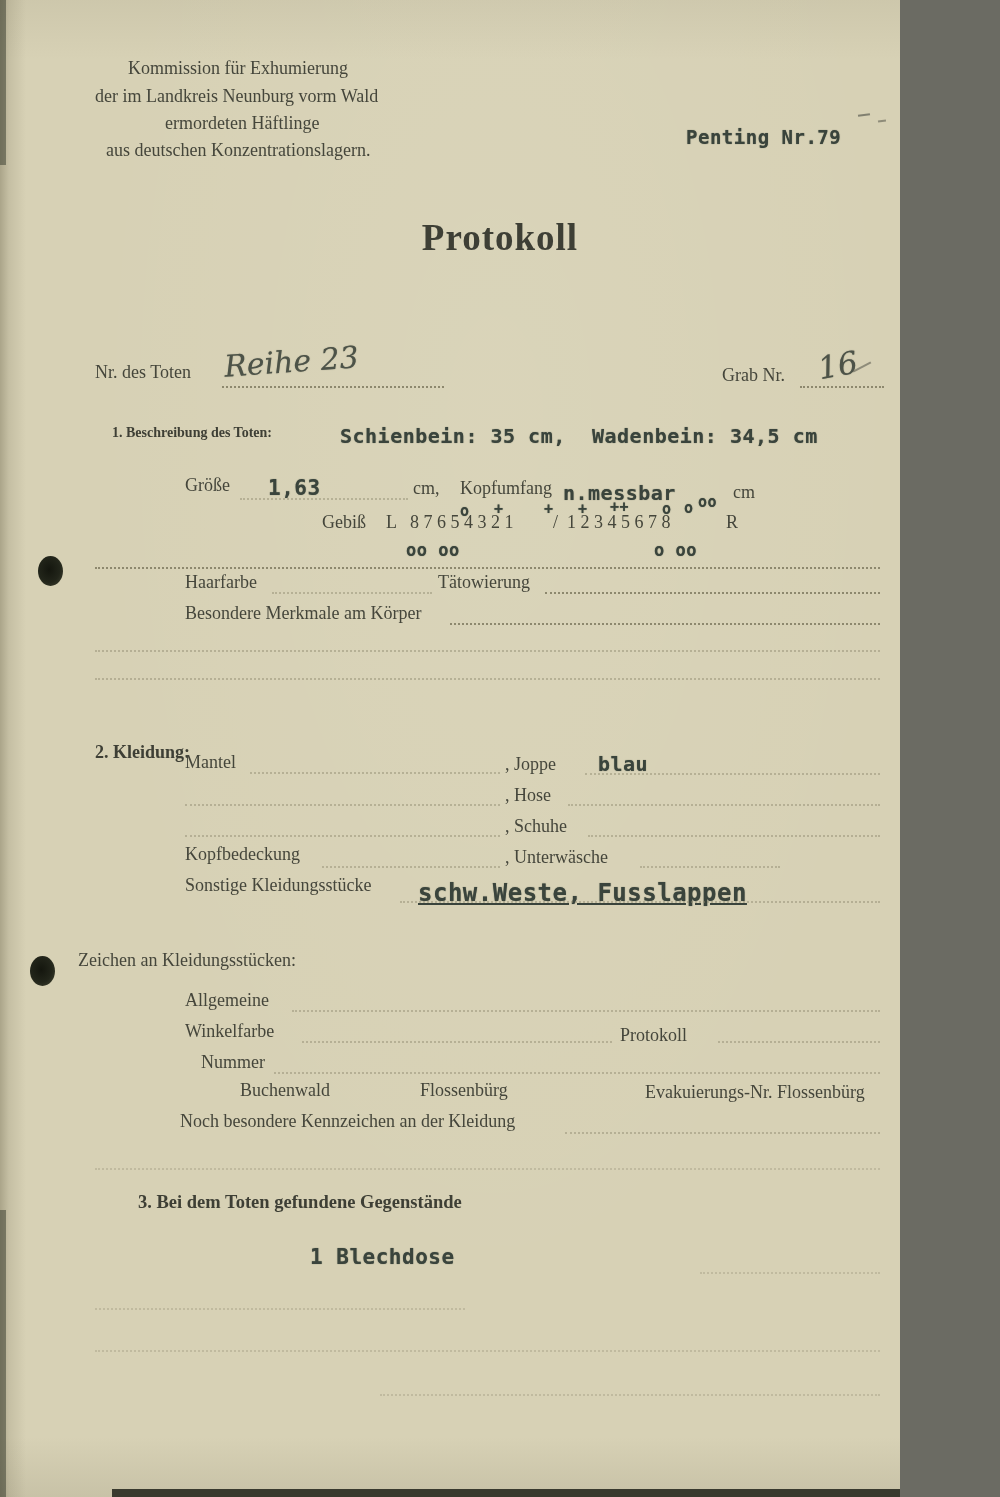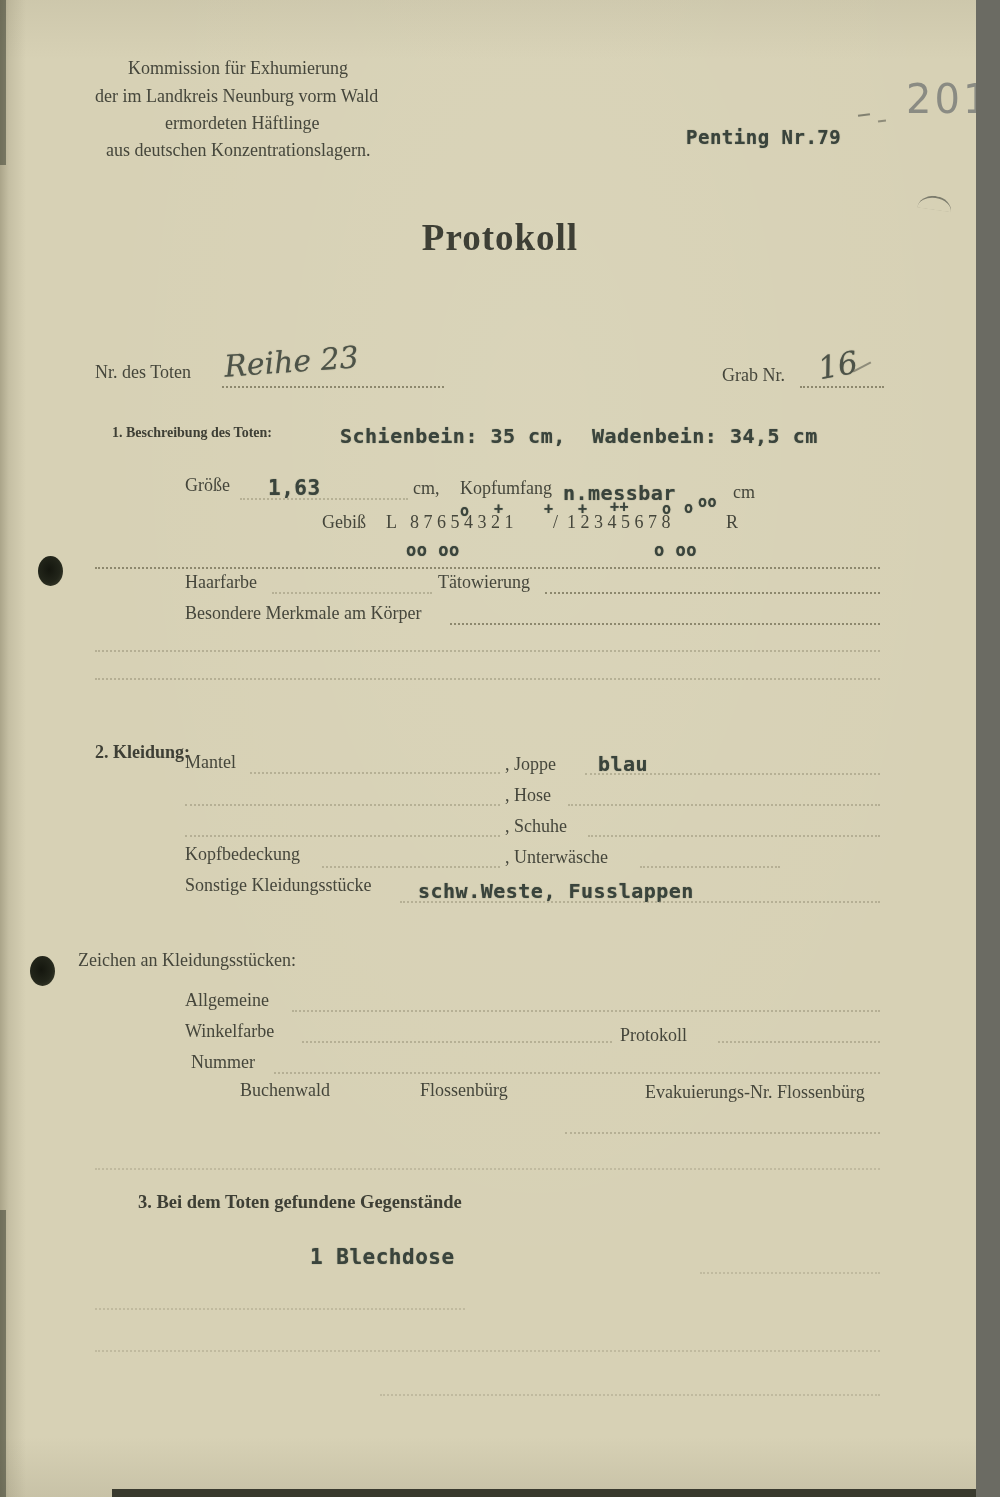--- a/index.html
+++ b/index.html
@@ -1,20 +1,20 @@
 <!DOCTYPE html>
 <html><head>
 <meta charset="utf-8">
 <style>
   * { margin:0; padding:0; box-sizing:border-box; }
   html,body { width:1000px; height:1497px; }
   body { font-family:"Liberation Serif", serif; background:#6b6b63; }
 
   .paper {
-    position:relative; width:976px; height:1497px; overflow:hidden;
+    position:relative; width:900px; height:1497px; overflow:hidden;
     background:
       linear-gradient(90deg, rgba(104,98,72,0.40) 0px, rgba(104,98,72,0.16) 9px, rgba(104,98,72,0.0) 26px),
       radial-gradient(ellipse at 55% 28%, rgba(255,255,245,0.07), rgba(0,0,0,0) 60%),
       linear-gradient(180deg, rgba(120,115,90,0.10) 0%, rgba(0,0,0,0) 4%, rgba(0,0,0,0) 96%, rgba(90,86,64,0.12) 100%),
       #d7d1b5;
   }
 
   .print { position:absolute; font-family:"Liberation Serif", serif; color:#45463b; white-space:nowrap; }
   .print.bold { font-weight:bold; color:#3e3f35; }
   .typed { position:absolute; font-family:"DejaVu Sans Mono", monospace; font-weight:bold;
@@ -131,40 +131,41 @@
   <div class="dot faint" style="left:185px; top:835px; width:315px;"></div>
   <div class="print" style="left:505px; top:816px; font-size:18px;">, Schuhe</div>
   <div class="dot faint" style="left:588px; top:835px; width:292px;"></div>
 
   <div class="print" style="left:185px; top:844px; font-size:18px;">Kopfbedeckung</div>
   <div class="dot faint" style="left:322px; top:866px; width:178px;"></div>
   <div class="print" style="left:505px; top:847px; font-size:18px;">, Unterwäsche</div>
   <div class="dot faint" style="left:640px; top:866px; width:140px;"></div>
 
   <div class="print" style="left:185px; top:875px; font-size:18px;">Sonstige Kleidungsstücke</div>
-  <div class="typed" style="left:418px; top:879px; font-size:20px;">schw.Weste, Fusslappen</div>
+  <div class="typed" style="left:418px; top:879px; font-size:24px;text-decoration:underline;">schw.Weste, Fusslappen</div>
   <div class="dot faint" style="left:400px; top:901px; width:480px;"></div>
 
   <div class="print" style="left:78px; top:950px; font-size:18px;">Zeichen an Kleidungsstücken:</div>
 
   <div class="print" style="left:185px; top:990px; font-size:18px;">Allgemeine</div>
   <div class="dot faint" style="left:292px; top:1010px; width:588px;"></div>
 
   <div class="print" style="left:185px; top:1021px; font-size:18px;">Winkelfarbe</div>
   <div class="dot faint" style="left:302px; top:1041px; width:310px;"></div>
   <div class="print" style="left:620px; top:1025px; font-size:18px;">Protokoll</div>
   <div class="dot faint" style="left:718px; top:1041px; width:162px;"></div>
 
-  <div class="print" style="left:191px; top:1052px; font-size:18px;">Nummer</div>
+  <div class="print" style="left:201px; top:1052px; font-size:18px;">Nummer</div>
   <div class="dot faint" style="left:274px; top:1072px; width:606px;"></div>
 
   <div class="print" style="left:240px; top:1080px; font-size:18px;">Buchenwald</div>
   <div class="print" style="left:420px; top:1080px; font-size:18px;">Flossenbürg</div>
   <div class="print" style="left:645px; top:1082px; font-size:18px;">Evakuierungs-Nr. Flossenbürg</div>
 
+  <div class="print" style="left:180px; top:1111px; font-size:18px;">Noch besondere Kennzeichen an der Kleidung</div>
   <div class="dot faint" style="left:565px; top:1132px; width:315px;"></div>
 
   <div class="dot vfaint" style="left:95px; top:1168px; width:785px;"></div>
 
   <div class="print bold" style="left:92px; top:1192px; font-size:18.5px;margin-left:46px;">3. Bei dem Toten gefundene Gegenstände</div>
   <div class="typed" style="left:310px; top:1245px; font-size:21px;">1 Blechdose</div>
 
   <div class="dot vfaint" style="left:700px; top:1272px; width:180px;"></div>
   <div class="dot vfaint" style="left:95px; top:1308px; width:370px;"></div>
   <div class="dot vfaint" style="left:95px; top:1350px; width:785px;"></div>

